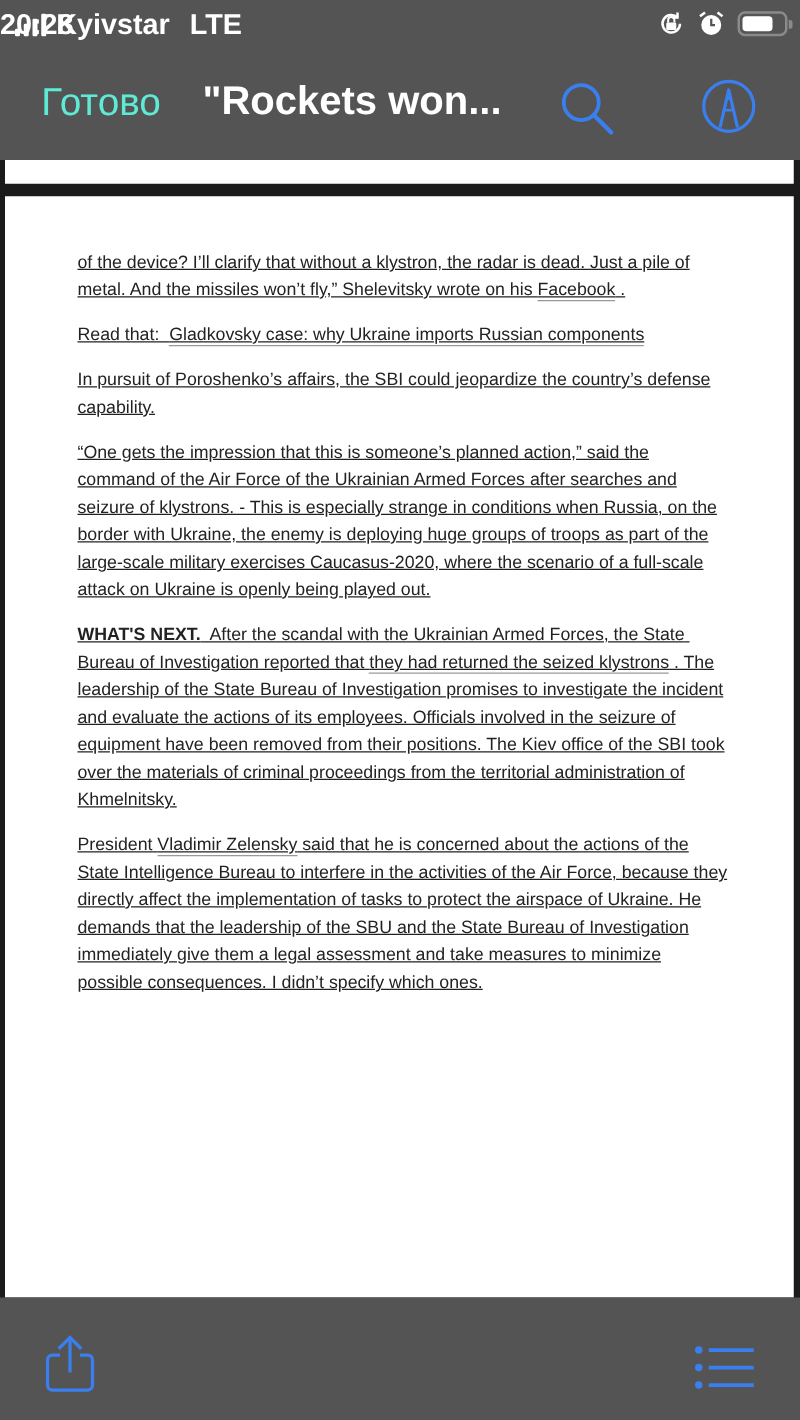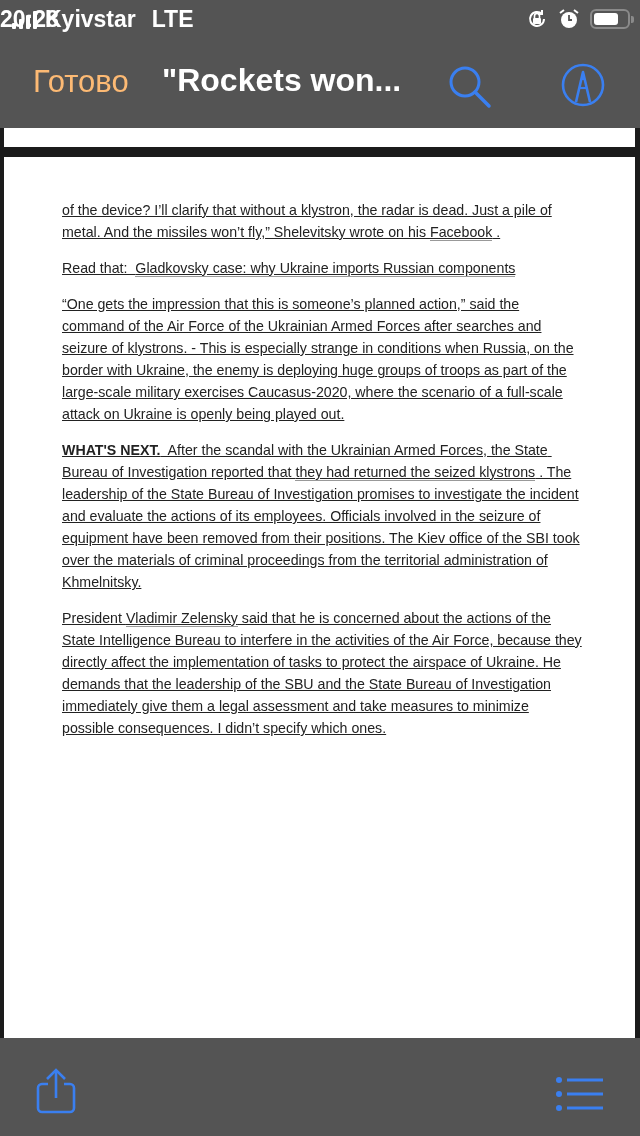--- a/index.html
+++ b/index.html
@@ -9,21 +9,21 @@
   .signal { display:flex; align-items:flex-end; gap:3px; height:18px; margin-right:8px; }
   .signal span { width:4px; background:#fff; border-radius:1px; }
   .sb-carrier { margin-right:16px; }
   .sb-time { position:absolute; left:0; right:0; top:6px; text-align:left; font-size:23px; font-weight:bold; }
   .sb-right { position:absolute; right:10px; top:8px; display:flex; align-items:center; gap:10px; }
   .battery { width:40px; height:20px; border:2px solid #8a8a8a; border-radius:6px; position:relative; box-sizing:border-box; }
   .battery::before { content:""; position:absolute; left:2px; top:2px; width:24px; height:12px; background:#fff; border-radius:3px; }
   .battery::after { content:""; position:absolute; right:-6px; top:5px; width:3px; height:7px; background:#8a8a8a; border-radius:0 2px 2px 0; }
 
   .navbar { position:absolute; left:0; top:40px; width:640px; height:88px; background:#545454; }
-  .done-btn { position:absolute; left:33px; top:24px; font-size:31px; color:#fdba74; }
+  .done-btn { position:absolute; left:33px; top:24px; font-size:31px; color:#5eead4; }
   .nav-title { position:absolute; left:162px; top:22px; font-size:32px; color:#fff; font-weight:bold; }
   .search-btn { position:absolute; left:447px; top:24px; width:46px; height:46px; }
   .markup-btn { position:absolute; left:560px; top:22px; width:46px; height:46px; }
 
   .prev-page { position:absolute; left:4px; top:128px; width:631px; height:19px; background:#fff; }
   .page { position:absolute; left:4px; top:157px; width:631px; height:881px; background:#fff; }
   .content { position:absolute; left:62px; top:199px; width:520px; color:#222; font-size:14.2px; line-height:22px;text-decoration:underline; }
   .content p { margin:0 0 14px 0; }
   .link { border-bottom:1px solid #999; color:#222; cursor:pointer; }
   .bold { font-weight:bold; }
@@ -78,20 +78,21 @@
   </svg>
 </div>
 
 <div class="prev-page"></div>
 
 <div class="page"></div>
 
 <div class="content">
   <p><span>of the device? I’ll clarify that without a klystron, the radar is dead. Just a pile of metal. And the missiles won’t fly,” Shelevitsky wrote on his </span><span class="link">Facebook</span><span> .</span></p>
   <p><span style="white-space:pre">Read that:  </span><span class="link">Gladkovsky case: why Ukraine imports Russian components</span></p>
+  <p>In pursuit of Poroshenko’s affairs, the SBI could jeopardize the country’s defense capability.</p>
   <p>“One gets the impression that this is someone’s planned action,” said the command of the Air Force of the Ukrainian Armed Forces after searches and seizure of klystrons. - This is especially strange in conditions when Russia, on the border with Ukraine, the enemy is deploying huge groups of troops as part of the large-scale military exercises Caucasus-2020, where the scenario of a full-scale attack on Ukraine is openly being played out.</p>
   <p><span class="bold">WHAT'S NEXT.</span><span style="white-space:pre-wrap">  After the scandal with the Ukrainian Armed Forces, the State Bureau of Investigation reported that </span><span class="link">they had returned the seized klystrons</span><span> . The leadership of the State Bureau of Investigation promises to investigate the incident and evaluate the actions of its employees. Officials involved in the seizure of equipment have been removed from their positions. The Kiev office of the SBI took over the materials of criminal proceedings from the territorial administration of Khmelnitsky.</span></p>
   <p><span>President </span><span class="link">Vladimir Zelensky</span><span> said that he is concerned about the actions of the State Intelligence Bureau to interfere in the activities of the Air Force, because they directly affect the implementation of tasks to protect the airspace of Ukraine. He demands that the leadership of the SBU and the State Bureau of Investigation immediately give them a legal assessment and take measures to minimize possible consequences. I didn’t specify which ones.</span></p>
 </div>
 
 <div class="toolbar">
   <svg class="share-btn" viewBox="0 0 44 50">
     <path d="M14 18 H8 a4 4 0 0 0 -4 4 V42 a4 4 0 0 0 4 4 H36 a4 4 0 0 0 4 -4 V22 a4 4 0 0 0 -4 -4 H30" fill="none" stroke="#3a7ff0" stroke-width="2.6"></path>
     <line x1="22" y1="4" x2="22" y2="32" stroke="#3a7ff0" stroke-width="2.6"></line>
     <path d="M13 13 L22 4 L31 13" fill="none" stroke="#3a7ff0" stroke-width="2.6"></path>

